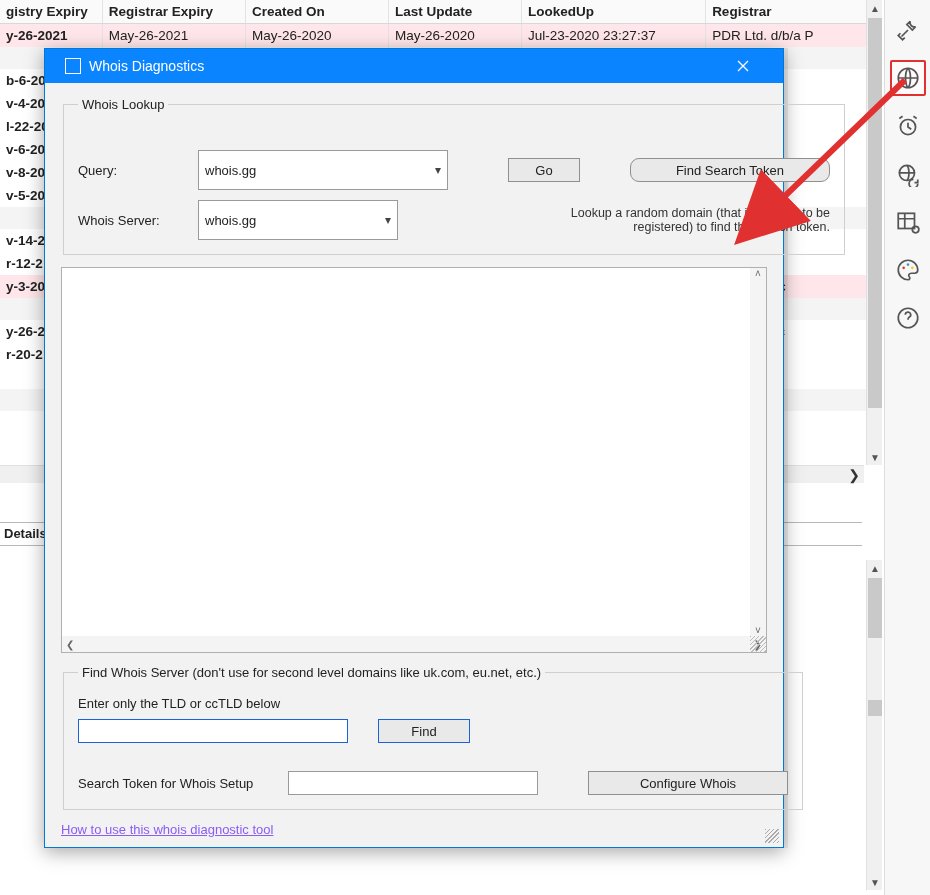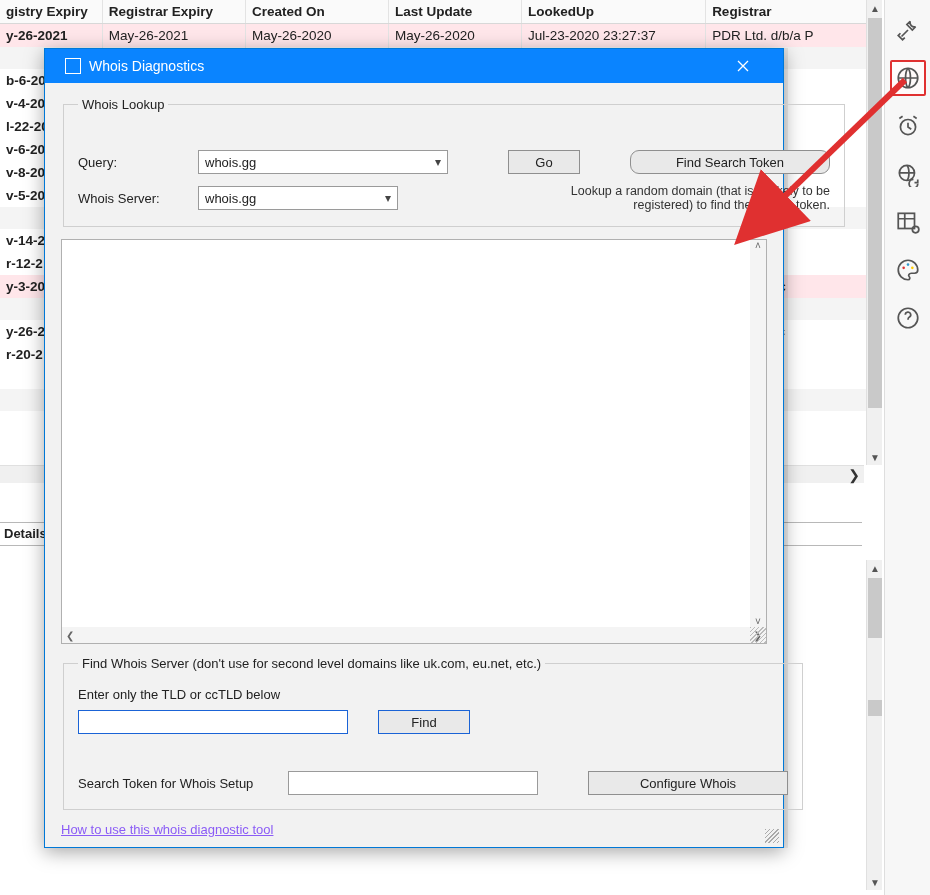--- a/index.html
+++ b/index.html
@@ -124,21 +124,21 @@
     position:relative;
   }
   fieldset > legend {
     padding:0 4px; font-size:13px; background:#f2f2f2;
   }
 
   .row { display:flex; align-items:center; gap:10px; }
   .row label { width:110px; }
   .combo {
     display:flex; align-items:center; justify-content:space-between;
-    border:1px solid #9a9a9a; background:#fff; height:24px;
+    border:1px solid #9a9a9a; background:#fff; height:40px;
     padding:0 6px; width:200px;
   }
   .combo .chev { font-size:12px; color:#444; }
   .btn {
     border:1px solid #8f8f8f; background:#e9e9e9; height:24px;
     display:inline-flex; align-items:center; justify-content:center;
     cursor:pointer; font-size:13px;
   }
   .btn.primary { border:1.5px solid #1a63d6; }
   .hint { font-size:12.5px; text-align:right; color:#333; }
@@ -469,21 +469,21 @@
         <span class="ar">❯</span>
       </div>
       <div class="grip"></div>
     </div>
 
     <fieldset class="tldsection">
       <legend>Find Whois Server (don't use for second level domains like uk.com,  eu.net, etc.)</legend>
 
       <div style="margin:6px 0 8px 0;">Enter only the TLD or ccTLD below</div>
 
-      <div class="row" style="margin-bottom:37px;">
+      <div class="row" style="margin-bottom:28px;">
         <input class="text-in" type="text" style="">
         <div style="width:10px;"></div>
         <div class="btn primary" style="width:92px;">
           <span>Find</span>
         </div>
       </div>
 
       <div class="row">
         <label style="width:200px;">Search Token for Whois Setup</label>
         <input class="plain-in" type="text" style="">

